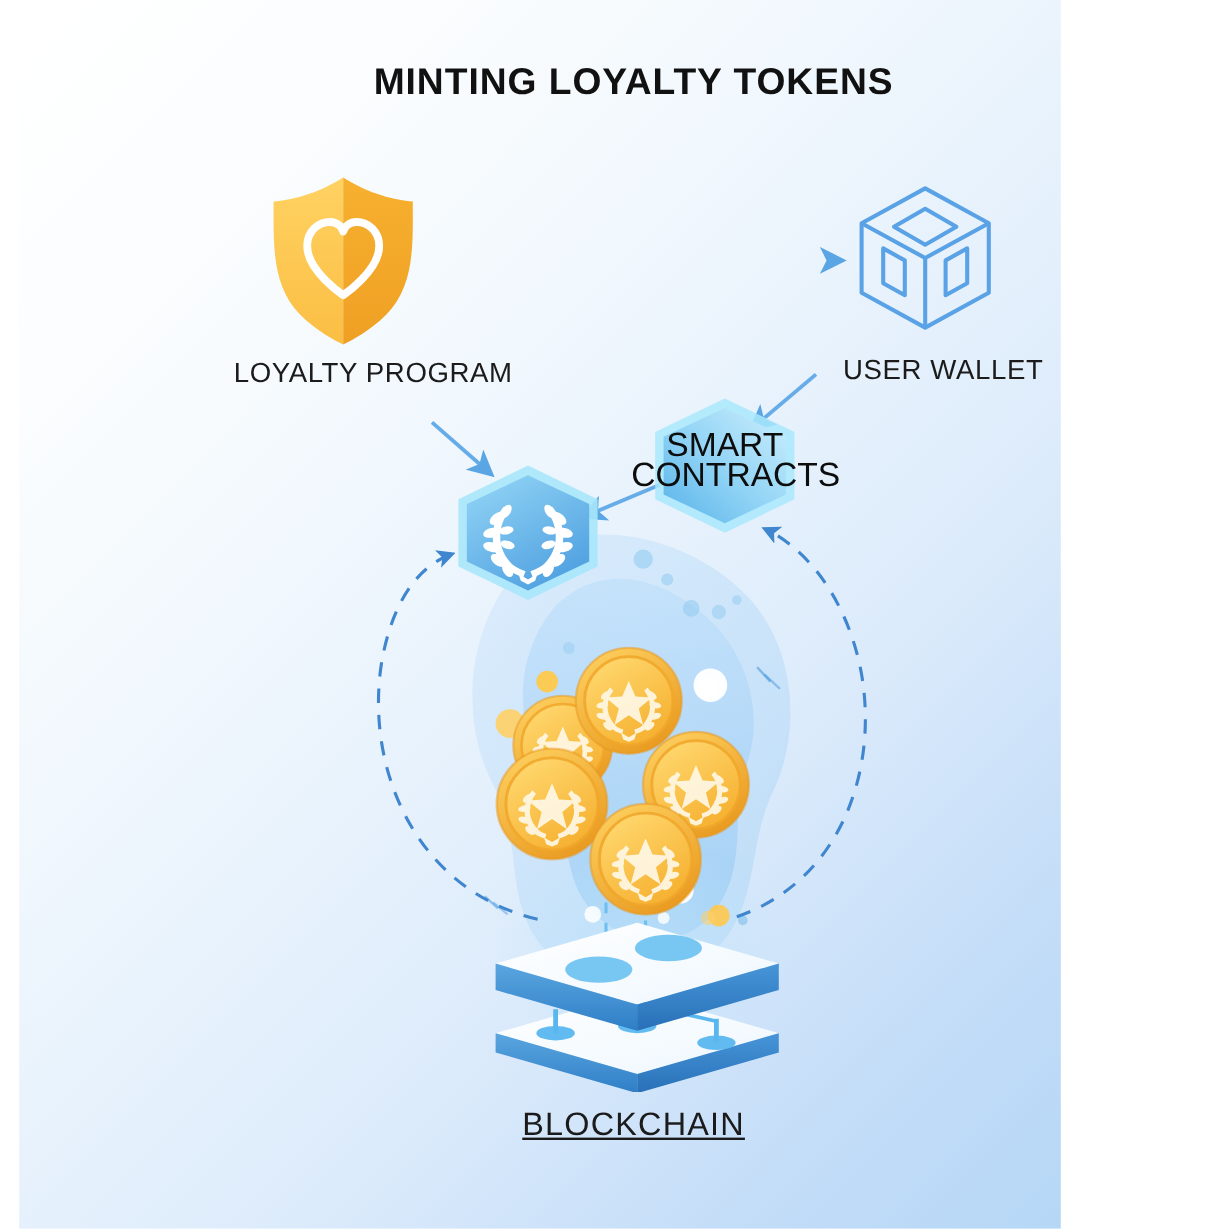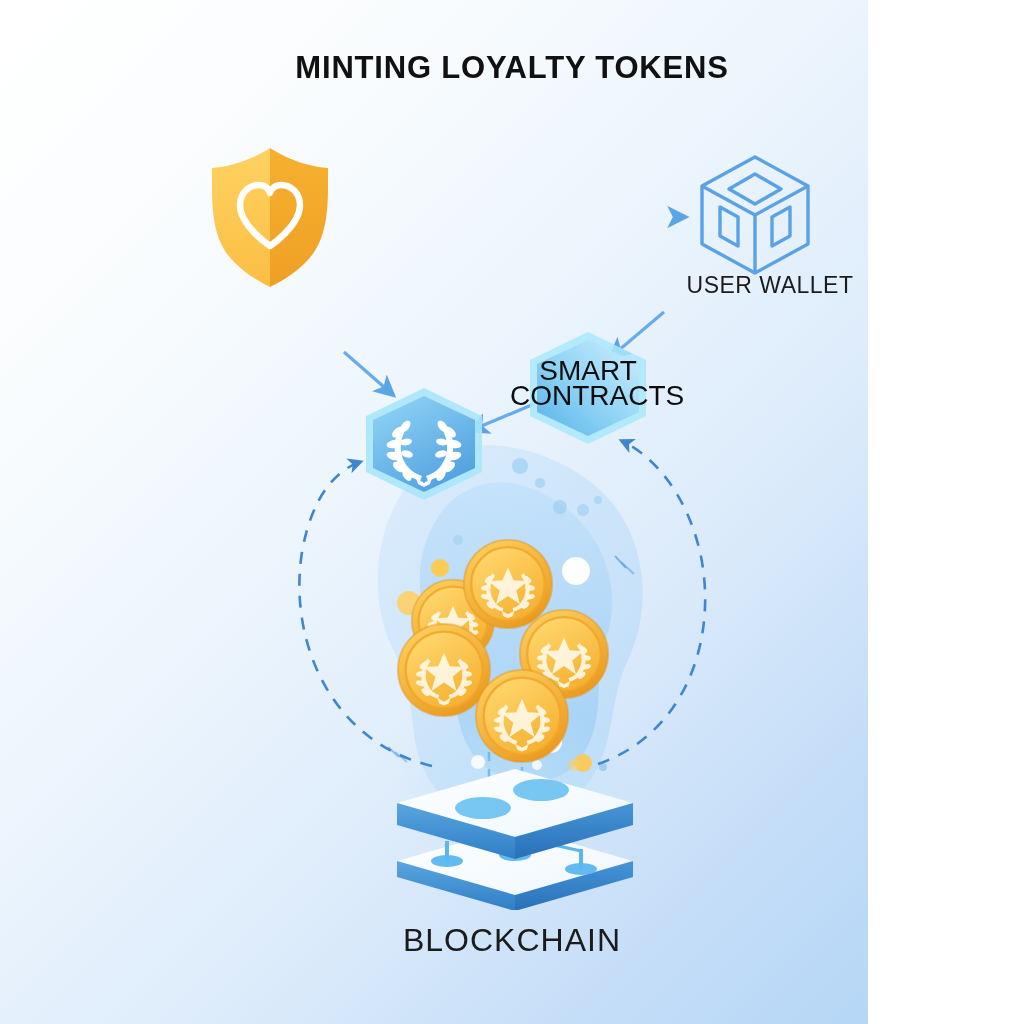--- a/index.html
+++ b/index.html
@@ -16,20 +16,21 @@
     width: 868px;
     height: 1024px;
     background: linear-gradient(135deg,
                 #ffffff 0%,
                 #fbfdfe 18%,
                 #eef6fd 42%,
                 #dcebfb 66%,
                 #c4ddf8 85%,
                 #b5d7f6 100%);
     overflow: hidden;
+    margin-left: 16px;
   }
 
   
   #bg-layer {
     position: absolute;
     inset: 0;
     pointer-events: none;
   }
 
   
@@ -51,22 +52,22 @@
     position: absolute;
     text-align: center;
     font-size: 23px;
     color: #1b1b1b;
     letter-spacing: 0.5px;
     white-space: nowrap;
     font-family: "Liberation Sans", sans-serif;
   }
 
   .label-loyalty { left: 115px; top: 297px; width: 360px; }
-  .label-wallet  { left: 645px; top: 272px; width: 250px; text-align: center; }
-  .label-chain   { left: 392px; top: 922px; width: 240px; font-size: 32px; letter-spacing: 1px;}
+  .label-wallet  { left: 645px; top: 295px; width: 250px; text-align: center; }
+  .label-chain   { left: 392px; top: 922px; width: 240px; font-size: 27px; letter-spacing: 1px; text-decoration: underline;}
 
   
   .icon-box { position: absolute; }
 
   .shield-box  { left: 196px; top: 142px;  width: 148px; height: 146px; }
   .wallet-box  { left: 694px; top: 152px;  width: 122px; height: 126px; }
   .hexsc-box   { left: 524px; top: 330px;  width: 128px; height: 116px; }
   .hexlaurel-box { left: 360px; top: 386px; width: 128px; height: 116px; }
   .coins-box   { left: 390px; top: 530px;  width: 260px; height: 260px; }
   .chain-box   { left: 385px; top: 765px;  width: 260px; height: 145px; }
@@ -201,20 +202,21 @@
                C 52 134, 66 141, 74 145 Z" fill="url(#shL)"></path>
 
       <path d="M74 6 C 96 20, 118 25, 132 26 C 132 60, 134 96, 110 120
                C 96 134, 82 141, 74 145 Z" fill="url(#shR)"></path>
 
       <path d="M74 104 C 74 104, 44 84, 44 63 C 44 51, 53 43, 63 43
                C 69 43, 73 47, 74 51 C 75 47, 79 43, 85 43
                C 95 43, 104 51, 104 63 C 104 84, 74 104, 74 104 Z" fill="none" stroke="#ffffff" stroke-width="6.5" stroke-linejoin="round"></path>
     </svg>
   </div>
+  <div class="node-label label-loyalty">LOYALTY PROGRAM</div>
 
   <div class="icon-box wallet-box">
     <svg viewBox="0 0 122 126" width="122" height="126">
       <g fill="none" stroke="#5aa2e6" stroke-width="3.4" stroke-linejoin="round">
 
         <path d="M61 5 L114 34 L114 92 L61 121 L8 92 L8 34 Z"></path>
 
         <path d="M8 34 L61 63 L114 34"></path>
         <path d="M61 63 L61 121"></path>
 

